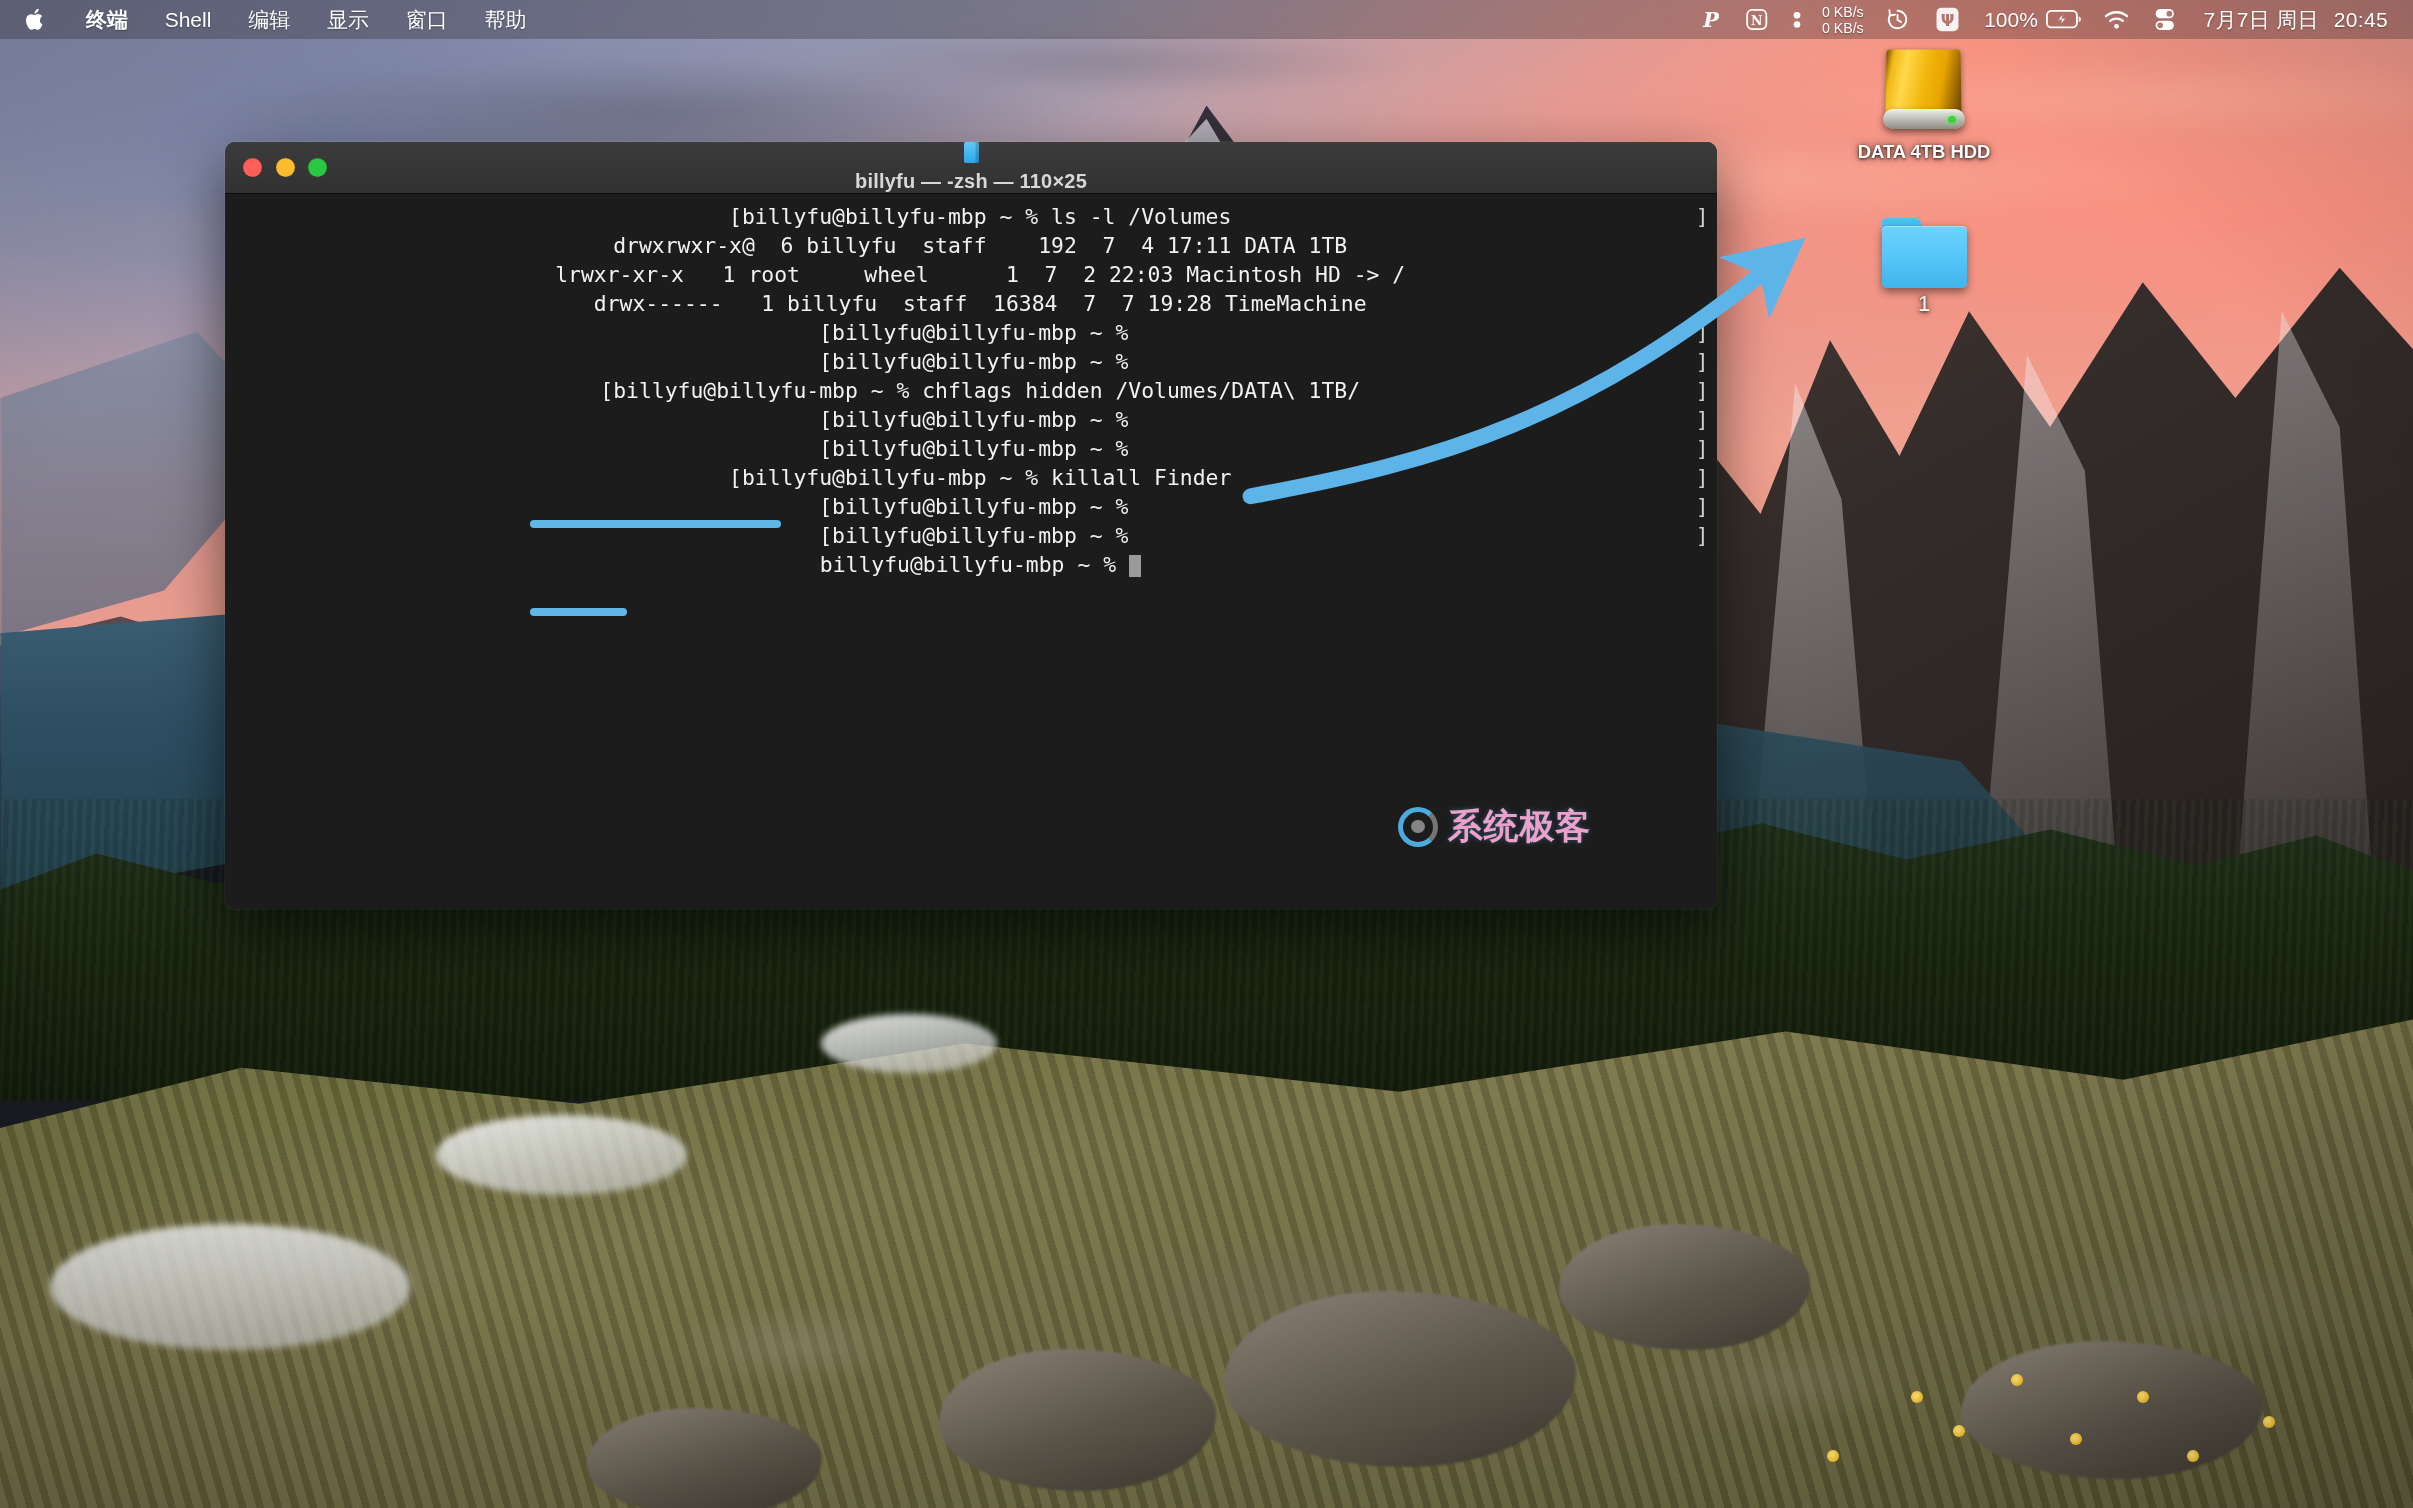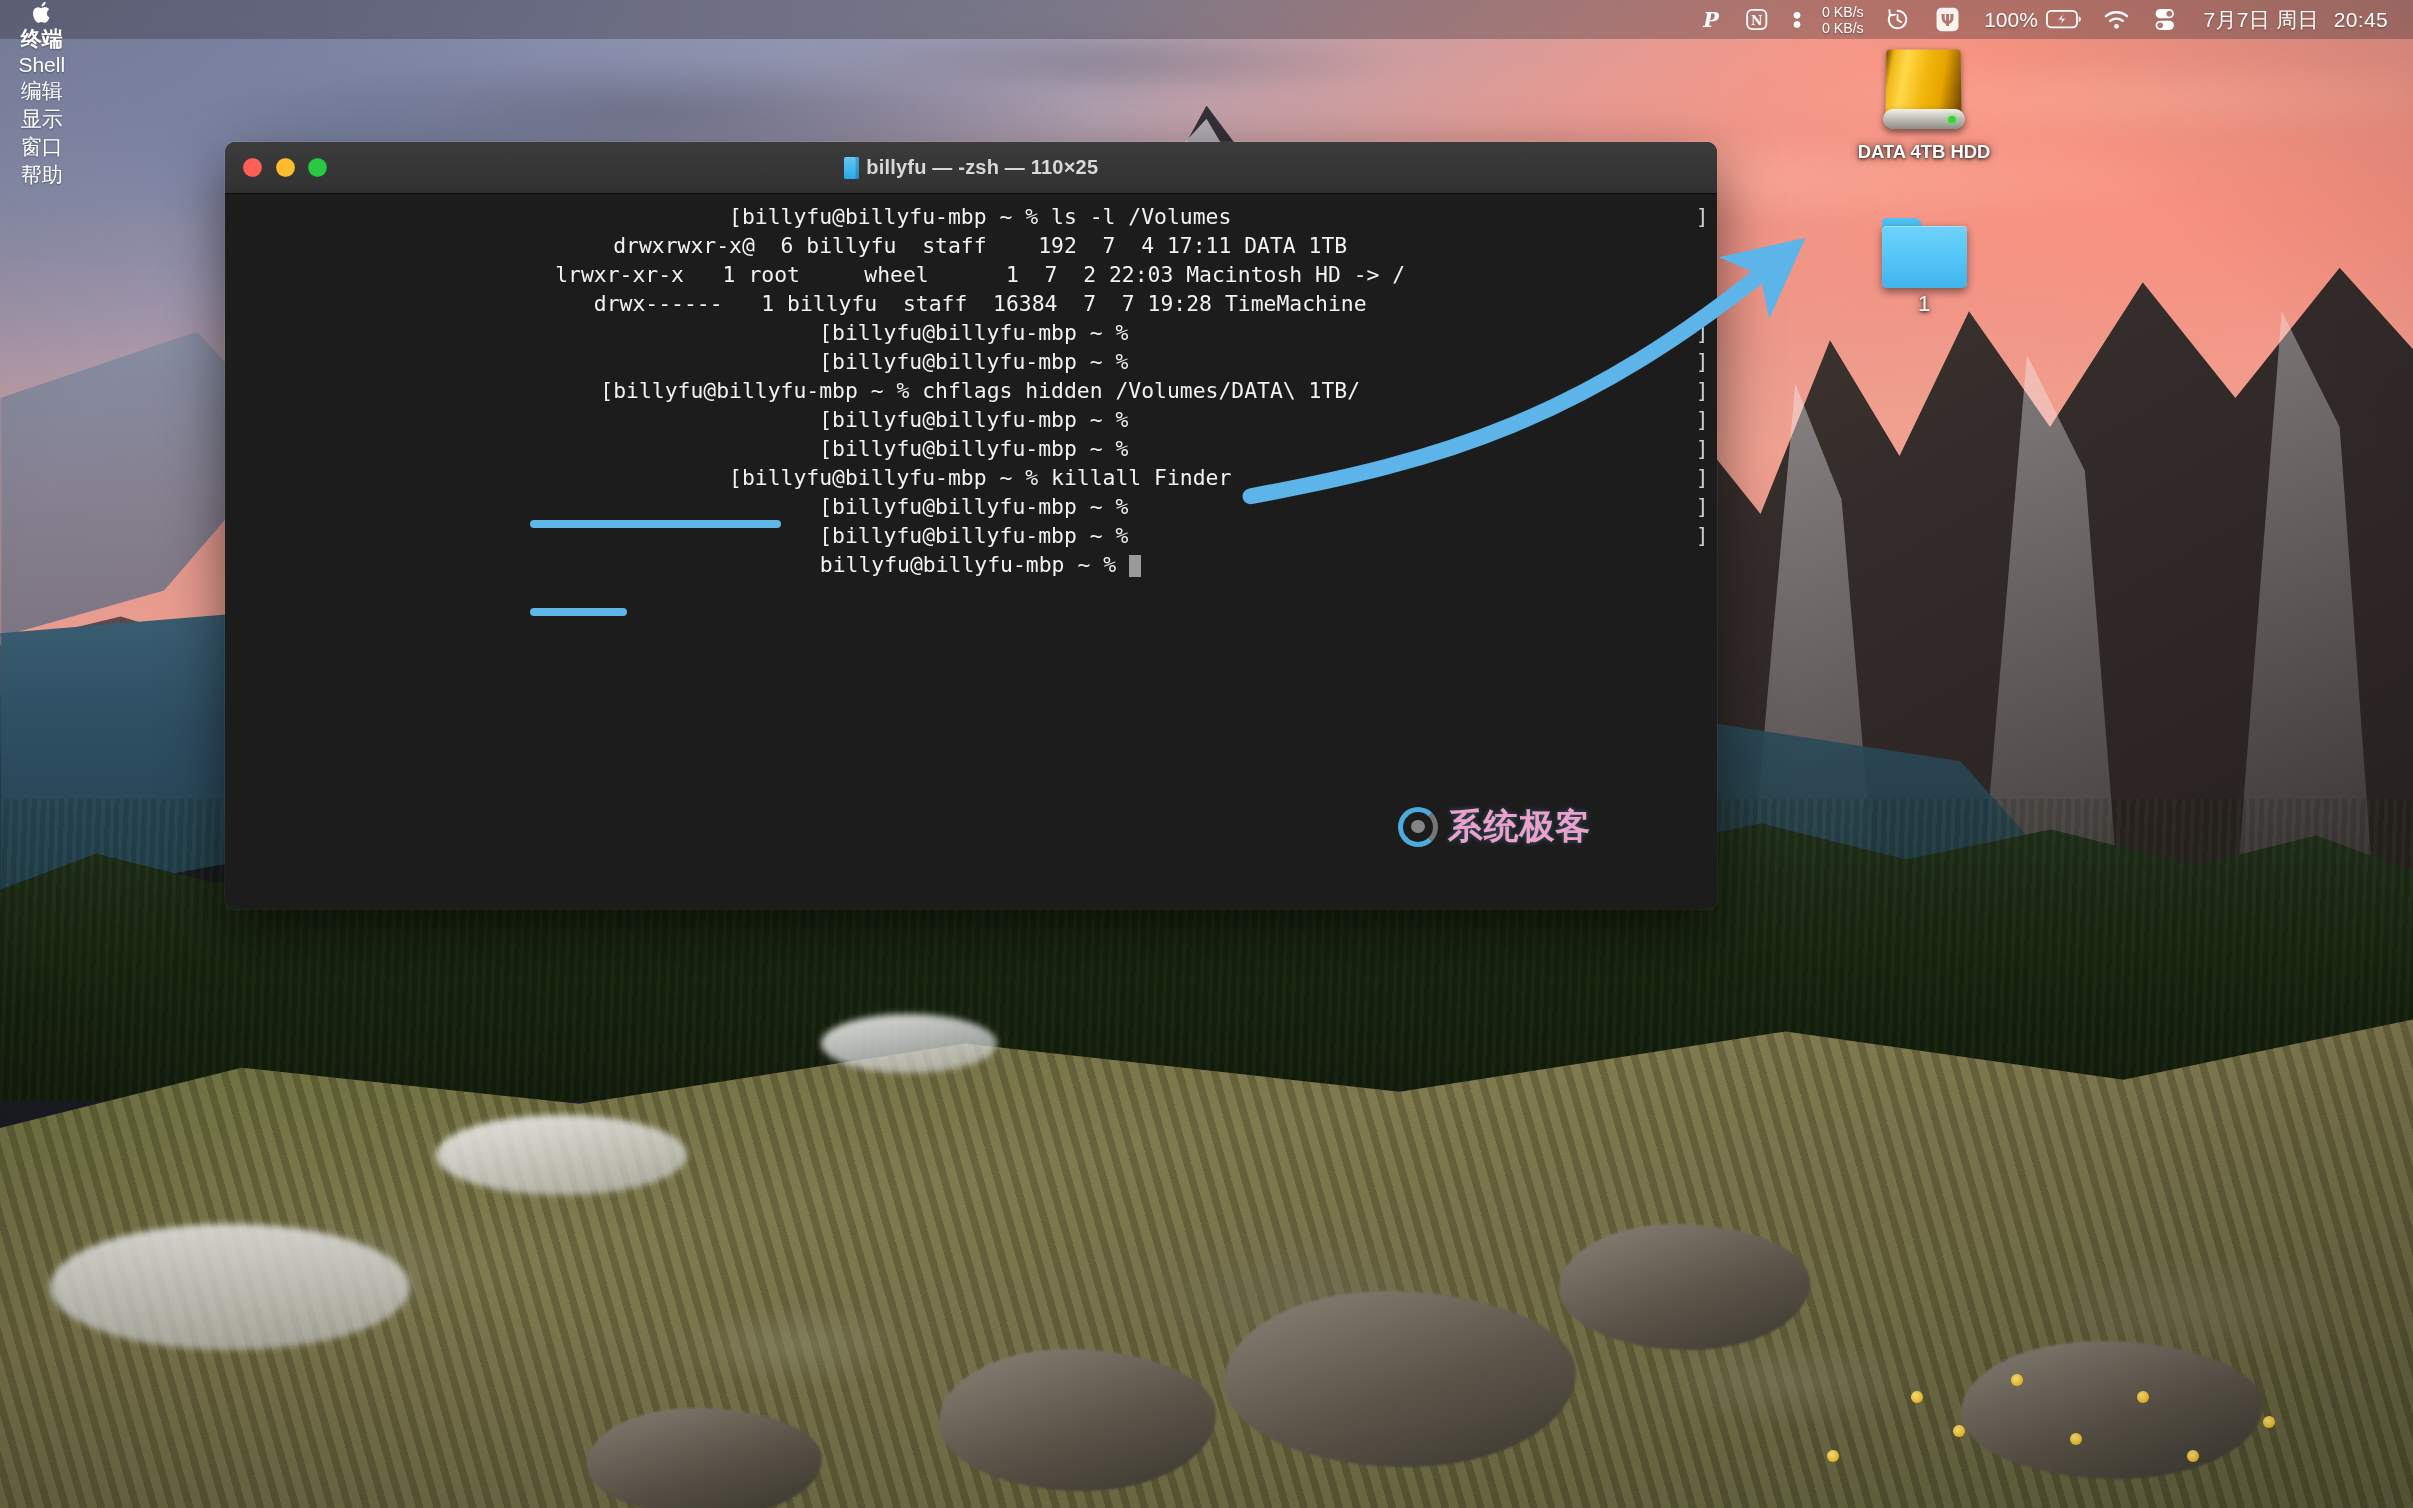--- a/index.html
+++ b/index.html
@@ -151,21 +151,21 @@
   }
 
   
   #menubar {
     position:absolute; left:0; top:0; width:2413px; height:39px;
     background:rgba(40,32,36,.30);
     backdrop-filter:blur(25px); -webkit-backdrop-filter:blur(25px);
     display:flex; align-items:center; color:#fff; z-index:50;
     font-size:21px;
   }
-  #menubar .left { display:flex; align-items:center; height:100%;flex-direction:column; }
+  #menubar .left { display:flex; align-items:center; height:100%; }
   #menubar .right { margin-left:auto; display:flex; align-items:center; height:100%; padding-right:18.4px; }
   .mi { padding:0 18.4px; height:100%; display:flex; align-items:center; white-space:nowrap;
         text-shadow:0 0.8px 1.7px rgba(0,0,0,.35); }
   .mi.apple { padding:0 22px 0 23.5px; }
   .mi.bold { font-weight:bold; }
   .mi-icon { padding:0 11.7px; height:100%; display:flex; align-items:center; }
   .apple-logo { width:22px; height:25px; display:block; }
   .netspeed { font-size:14.2px; line-height:16px; padding:0 10px 0 8.4px;
               text-shadow:0 0.8px 1.7px rgba(0,0,0,.4); }
   .clock { padding:0 6.7px 0 15px; font-size:21px; letter-spacing:0.3px;
@@ -226,20 +226,21 @@
   }
   .lights { display:flex; gap:13.4px; padding-left:18.4px; }
   .light { width:19px; height:19px; border-radius:50%; }
   .light.red { background:#ff5f57; box-shadow:inset 0 0 0 0.4px rgba(0,0,0,.18); }
   .light.yellow { background:#febc2e; box-shadow:inset 0 0 0 0.4px rgba(0,0,0,.18); }
   .light.green { background:#28c840; box-shadow:inset 0 0 0 0.4px rgba(0,0,0,.18); }
   .title-center {
     position:absolute; left:0; right:0; top:0; bottom:0;
     display:flex; align-items:center; justify-content:center; gap:7.5px;
     pointer-events:none;
+    flex-direction:column;
   }
   .title-icon { width:15px; height:22px; background:linear-gradient(180deg,#63c8f5,#2aa8e8);
                 border-radius:1.7px; box-shadow:inset -3.4px 0 0 rgba(0,0,0,.18); }
   .title-text { color:#d8d8d8; font-size:20px; font-weight:bold; letter-spacing:0.2px;
                 font-family:"Liberation Sans", sans-serif; }
 
   #termbody {
     flex:1 1 auto; position:relative; background:#1c1c1c;
     padding:8.4px 0 0 0; overflow:hidden;text-align:center;
   }

